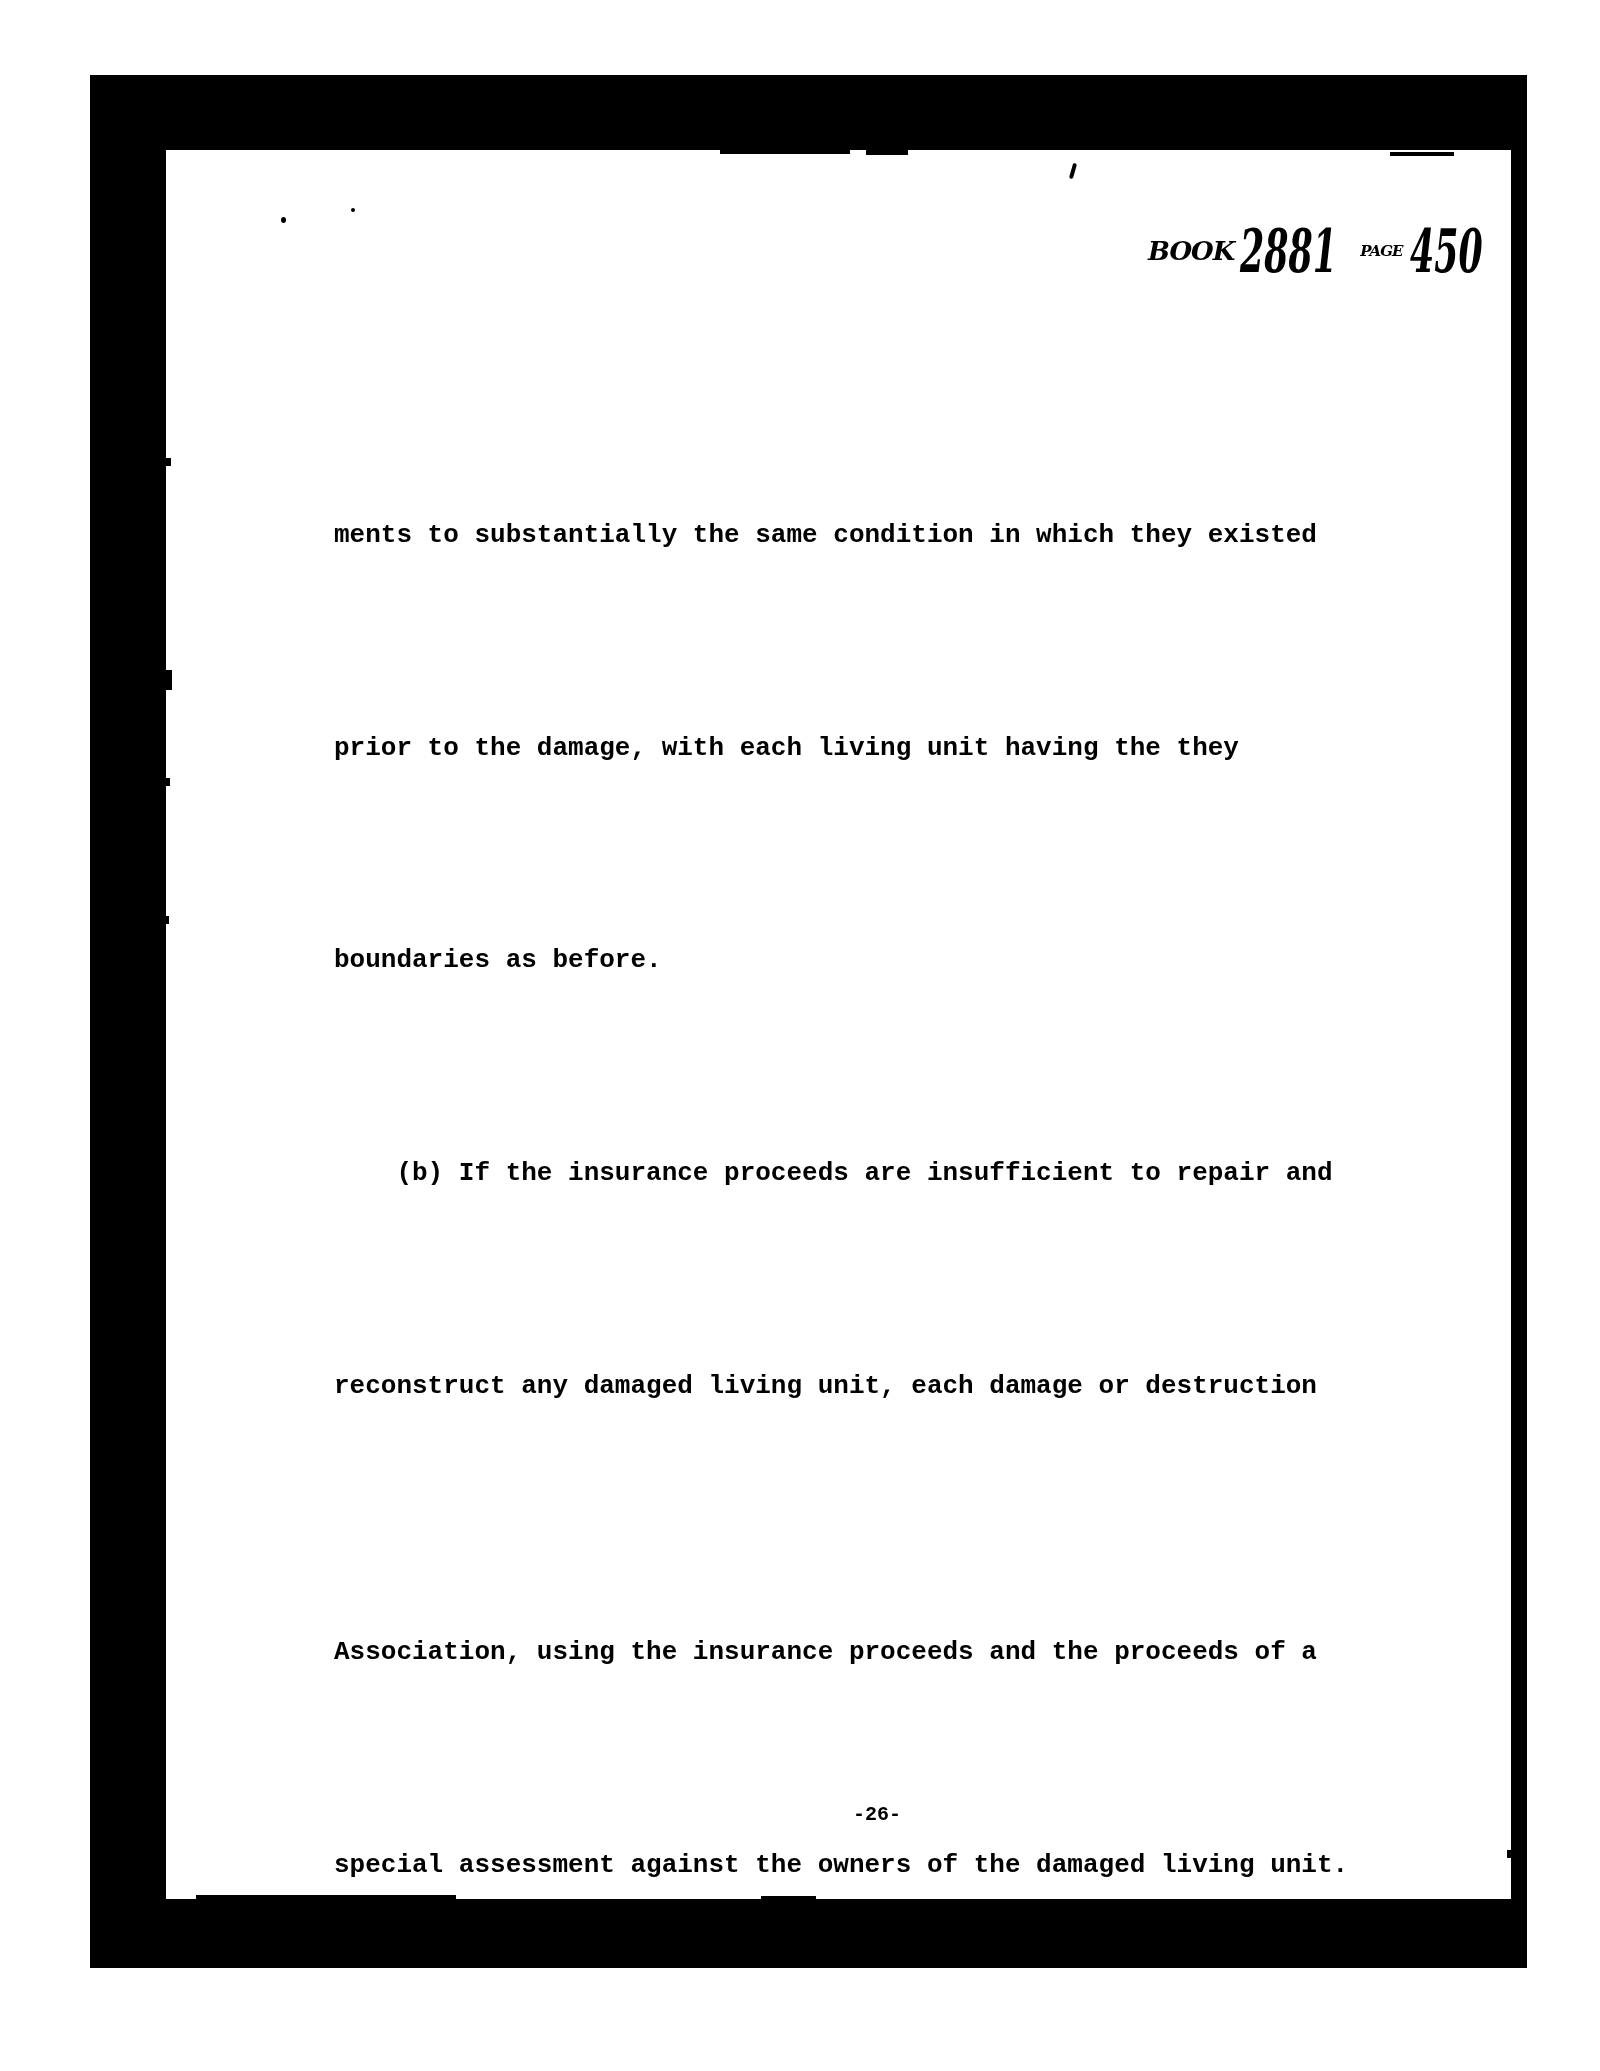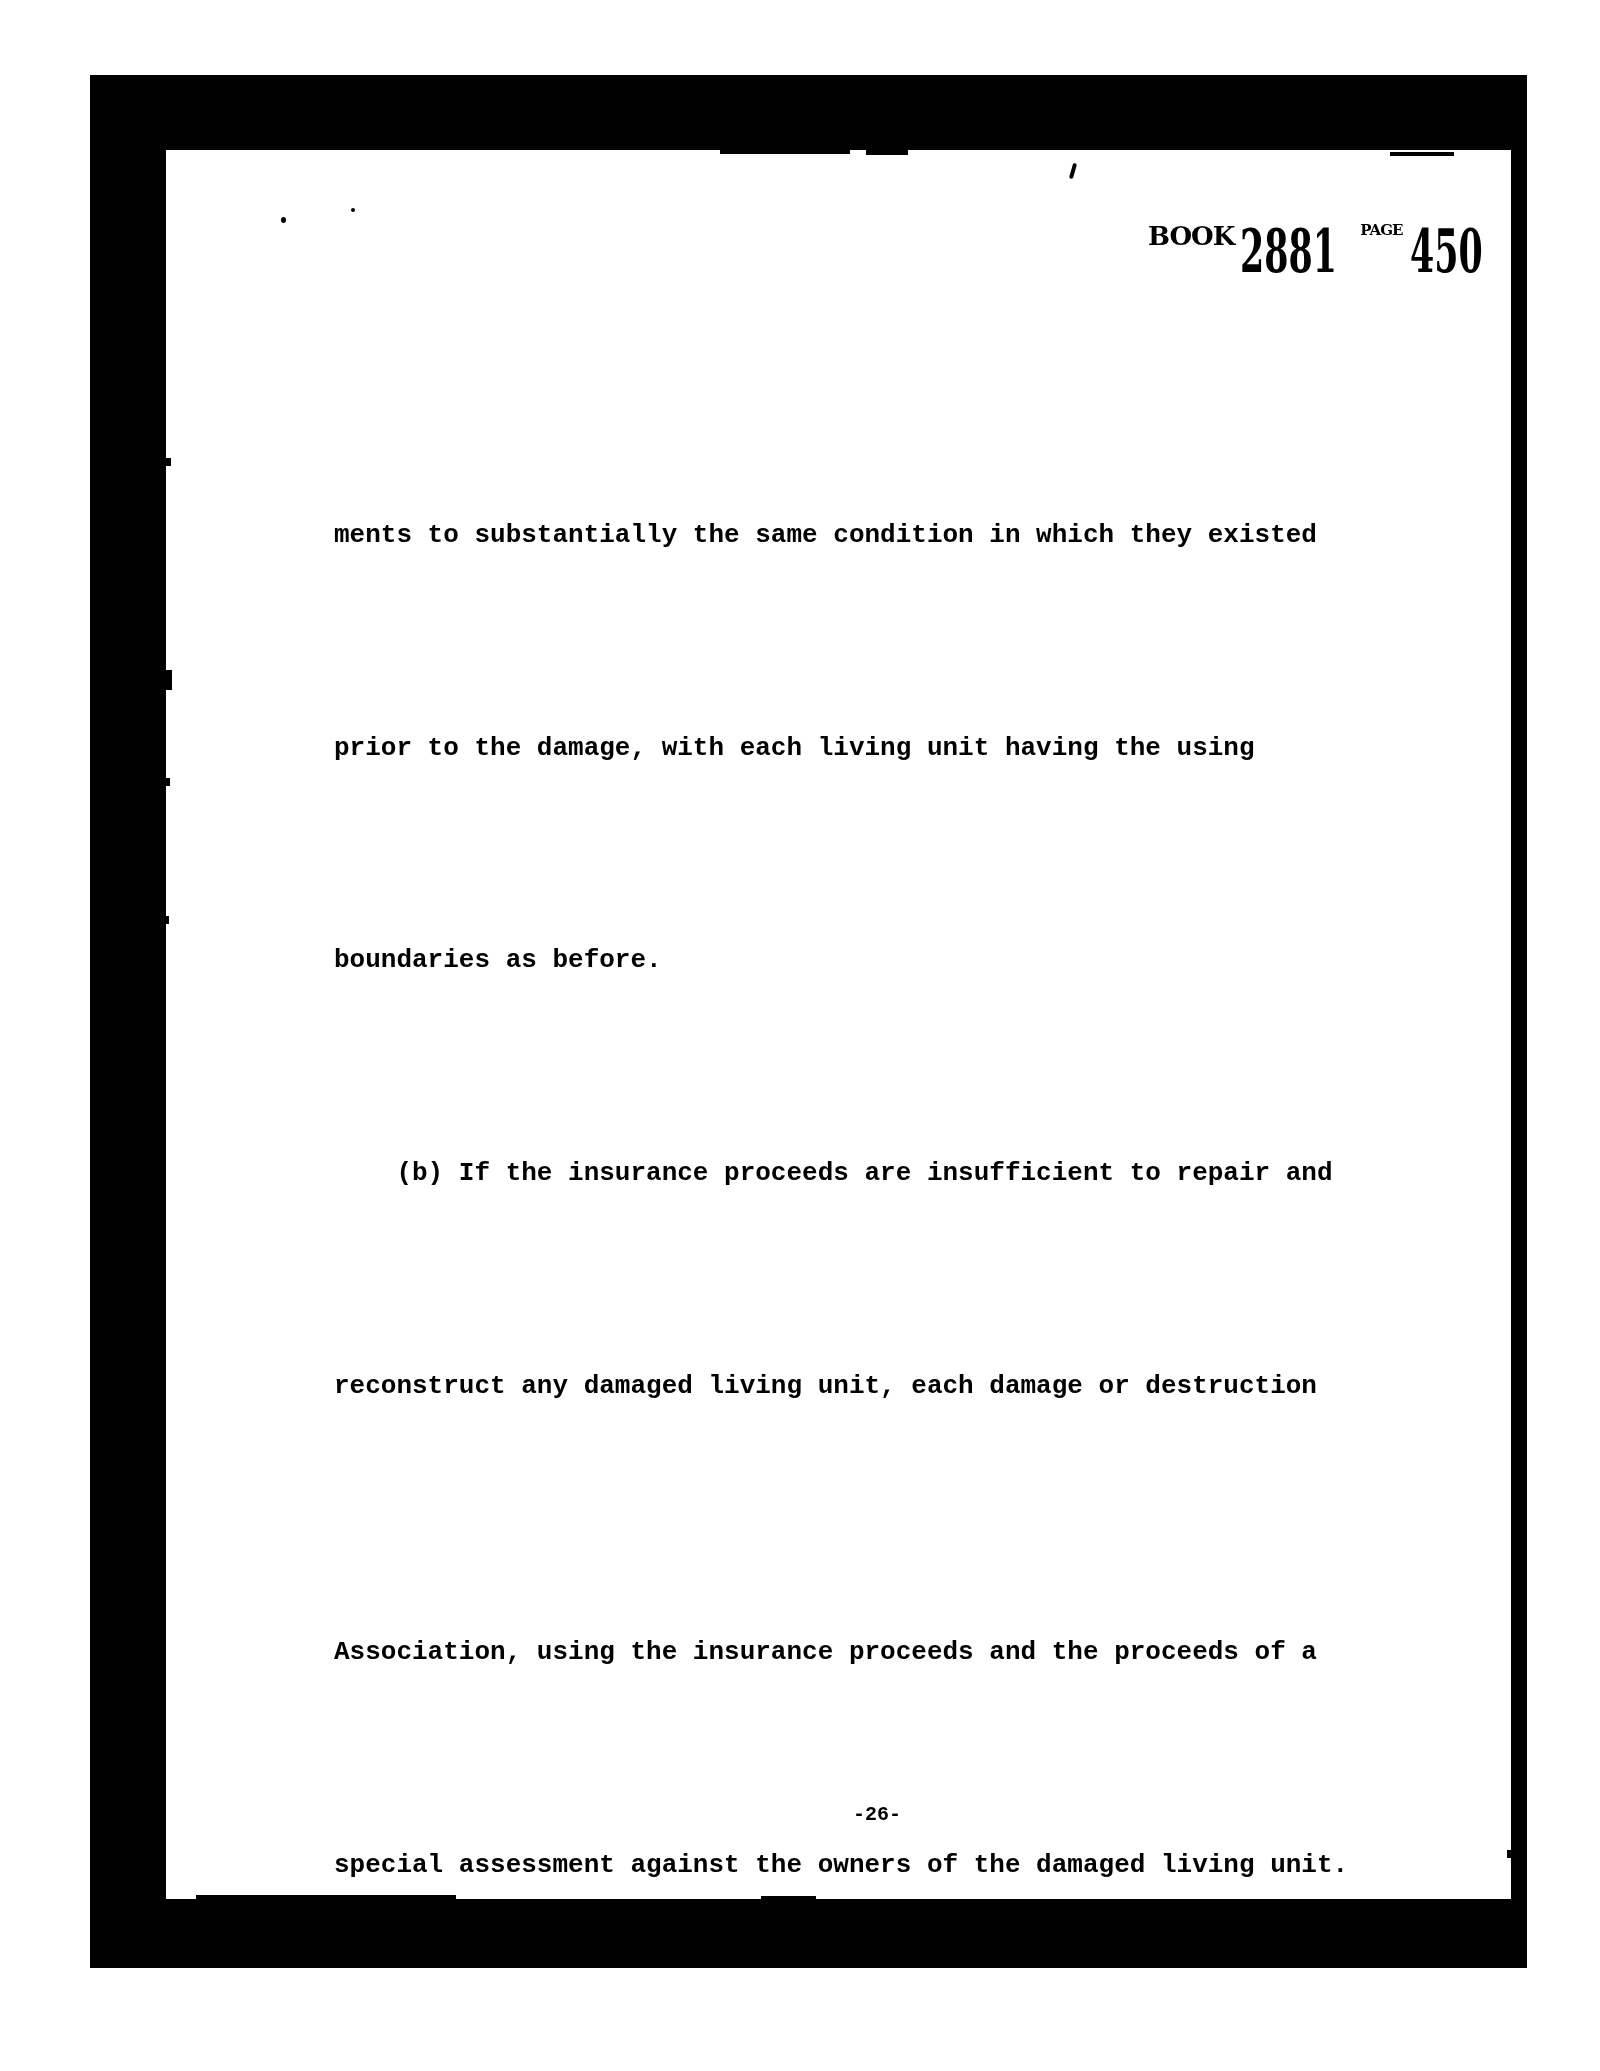--- a/index.html
+++ b/index.html
@@ -8,22 +8,23 @@
     font-family:"Liberation Mono","DejaVu Sans Mono",monospace;
   }
   .frame{
     position:absolute;left:90px;top:75px;width:1437px;height:1893px;background:#000000;
   }
   .page{
     position:absolute;left:76px;top:75px;width:1345px;height:1749px;background:#ffffff;
   }
   
   .stamp{
-    position:absolute;left:982px;top:71px;display:flex;align-items:flex-start;color:#000;
+    position:absolute;left:982px;top:71px;display:flex;align-items:center;color:#000;
     white-space:nowrap;
+    font-style:italic;
   }
   .stamp .lbl{
     font-family:"DejaVu Serif",serif;font-weight:bold;font-size:26px;letter-spacing:-1px;
     filter:blur(0.4px);
   }
   .stamp .lbl2{font-size:15px;letter-spacing:-1px;margin-left:28px;}
   .stamp .num{
     display:inline-block;font-family:"DejaVu Serif",serif;font-weight:bold;font-size:60px;
     line-height:1;transform:scaleX(0.58);transform-origin:left center;filter:blur(0.3px);
   }
@@ -67,21 +68,21 @@
         <span class="num n4">2881</span>
         <span class="lbl lbl2">PAGE</span>
         <span class="num n3">450</span>
       </div>
 
       <div class="body-text">
         
       
           <div class="line">ments to substantially the same condition in which they existed</div>
         
-          <div class="line">prior to the damage, with each living unit having the using</div>
+          <div class="line">prior to the damage, with each living unit having the they</div>
         
           <div class="line">boundaries as before.</div>
         
           <div class="line">    (b) If the insurance proceeds are insufficient to repair and</div>
         
           <div class="line">reconstruct any damaged living unit, each damage or destruction</div>
         
         
           <div class="line">Association, using the insurance proceeds and the proceeds of a</div>
         

